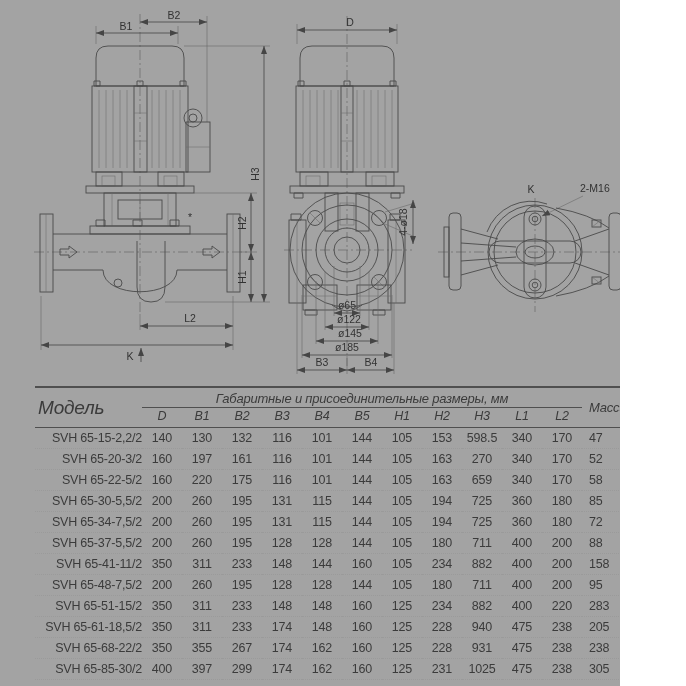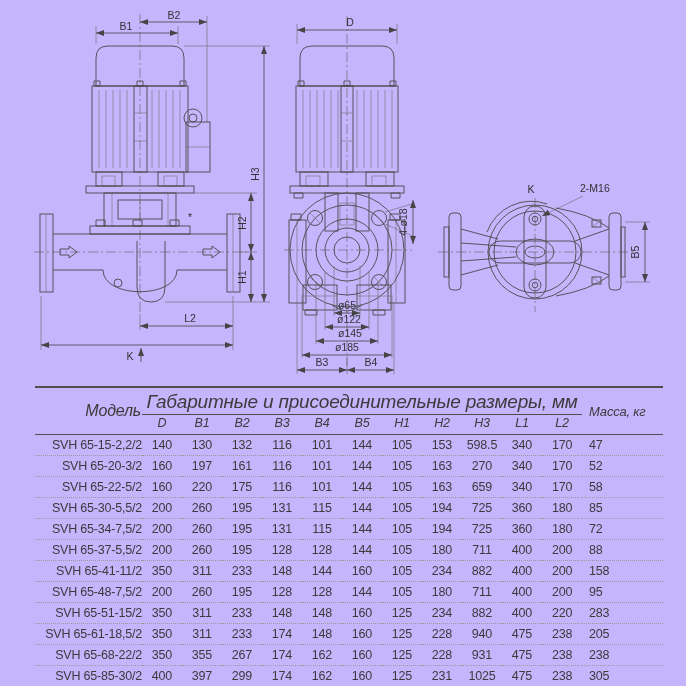--- a/index.html
+++ b/index.html
@@ -1,30 +1,30 @@
 <!DOCTYPE html>
 <html><head>
 <meta charset="utf-8">
 <style>
   html,body{margin:0;padding:0;background:#fff}
-  .sheet{position:relative;width:686px;height:686px;background:#c4b5fd;overflow:hidden;
+  .sheet{position:relative;width:620px;height:686px;background:#a3a3a3;overflow:hidden;
          font-family:"Liberation Sans",sans-serif;}
   svg text{font-family:"Liberation Sans",sans-serif;}
   .obj{stroke:#4a4a4a;stroke-width:0.9;fill:none}
   .fin{stroke:#6b6b6b;stroke-width:0.55;fill:none}
   .ext{stroke:#6a6a6a;stroke-width:0.6;fill:none}
   .dim{stroke:#454545;stroke-width:0.8;fill:none}
   .cl{stroke:#5e5e5e;stroke-width:0.6;fill:none;stroke-dasharray:10 3 2 3}
   .lbl{font-size:10.5px;fill:#333;stroke:none}
   .dims{border-collapse:collapse;table-layout:fixed;width:628px;margin:2px 0 0 35px;
         font-size:12.5px;color:#3b3b3b;letter-spacing:-0.2px;border-top:2px solid #4f4f4f}
   .dims thead th{font-style:italic;font-weight:normal}
   .dims thead{border-bottom:1.5px solid #4f4f4f}
-  .dims th.group{border-bottom:1.3px solid #4f4f4f;font-size:19px;padding:3px 0 1px;text-align:center}
-  .dims th.model-h{text-align:right;padding-left:3px;font-size:16px}
+  .dims th.group{border-bottom:1.3px solid #4f4f4f;font-size:13px;padding:3px 0 1px;text-align:center}
+  .dims th.model-h{text-align:left;padding-left:3px;font-size:19px}
   .dims th.mass-h{text-align:left;padding-left:7px;font-size:13px}
   .dims tr.sub th{padding:1px 0 4px;text-align:center;font-size:12.5px}
   .dims tbody td{height:20px;padding:0;text-align:center;border-bottom:1px dotted #9a9a9a;white-space:nowrap}
   .dims tbody td.model{text-align:right;padding-left:3px}
   .dims tbody td.mass{text-align:left;padding-left:7px}
 </style>
 </head>
 <body>
 
 <div class="sheet">

